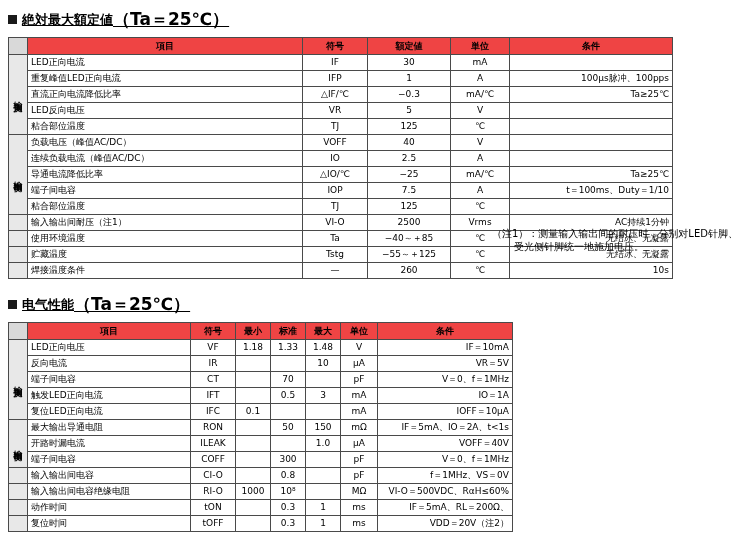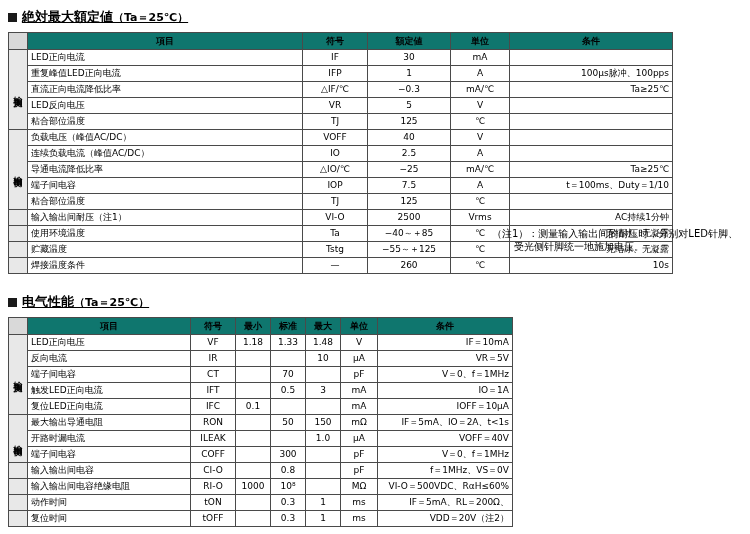--- a/index.html
+++ b/index.html
@@ -14,37 +14,37 @@
   }
   .section-title{
     display:flex;align-items:center;
     font-size:13px;font-weight:bold;
     margin:0 0 6px 8px;
     text-decoration:underline;
   }
   .section-title .sq{
     width:9px;height:9px;background:#1a1a1a;margin-right:5px;display:inline-block;
   }
-  .section-title .sub{font-size:11px;font-weight:bold;}
+  .section-title .sub{font-size:17px;font-weight:bold;}
   .wrap1{position:absolute;left:0;top:8px;width:750px;}
   .wrap2{position:absolute;left:0;top:293px;width:750px;}
 
   table{border-collapse:collapse;}
   .tbl{margin-left:8px;border:1px solid #000;}
   .tbl td,.tbl th{
     border:1px solid #4a4a4a;
     padding:1px 3px;
     font-size:9px;
     font-weight:normal;
     text-align:center;
     height:13px;
     line-height:11px;
   }
   .tbl thead td{
-    background:#0f766e;
+    background:#ef4444;
     font-weight:bold;
     height:14px;
   }
   .tbl td.left{text-align:left;}
   .tbl td.side{
     background:#e8e8e8;
     width:12px;
     font-weight:bold;
     padding:0;
   }

